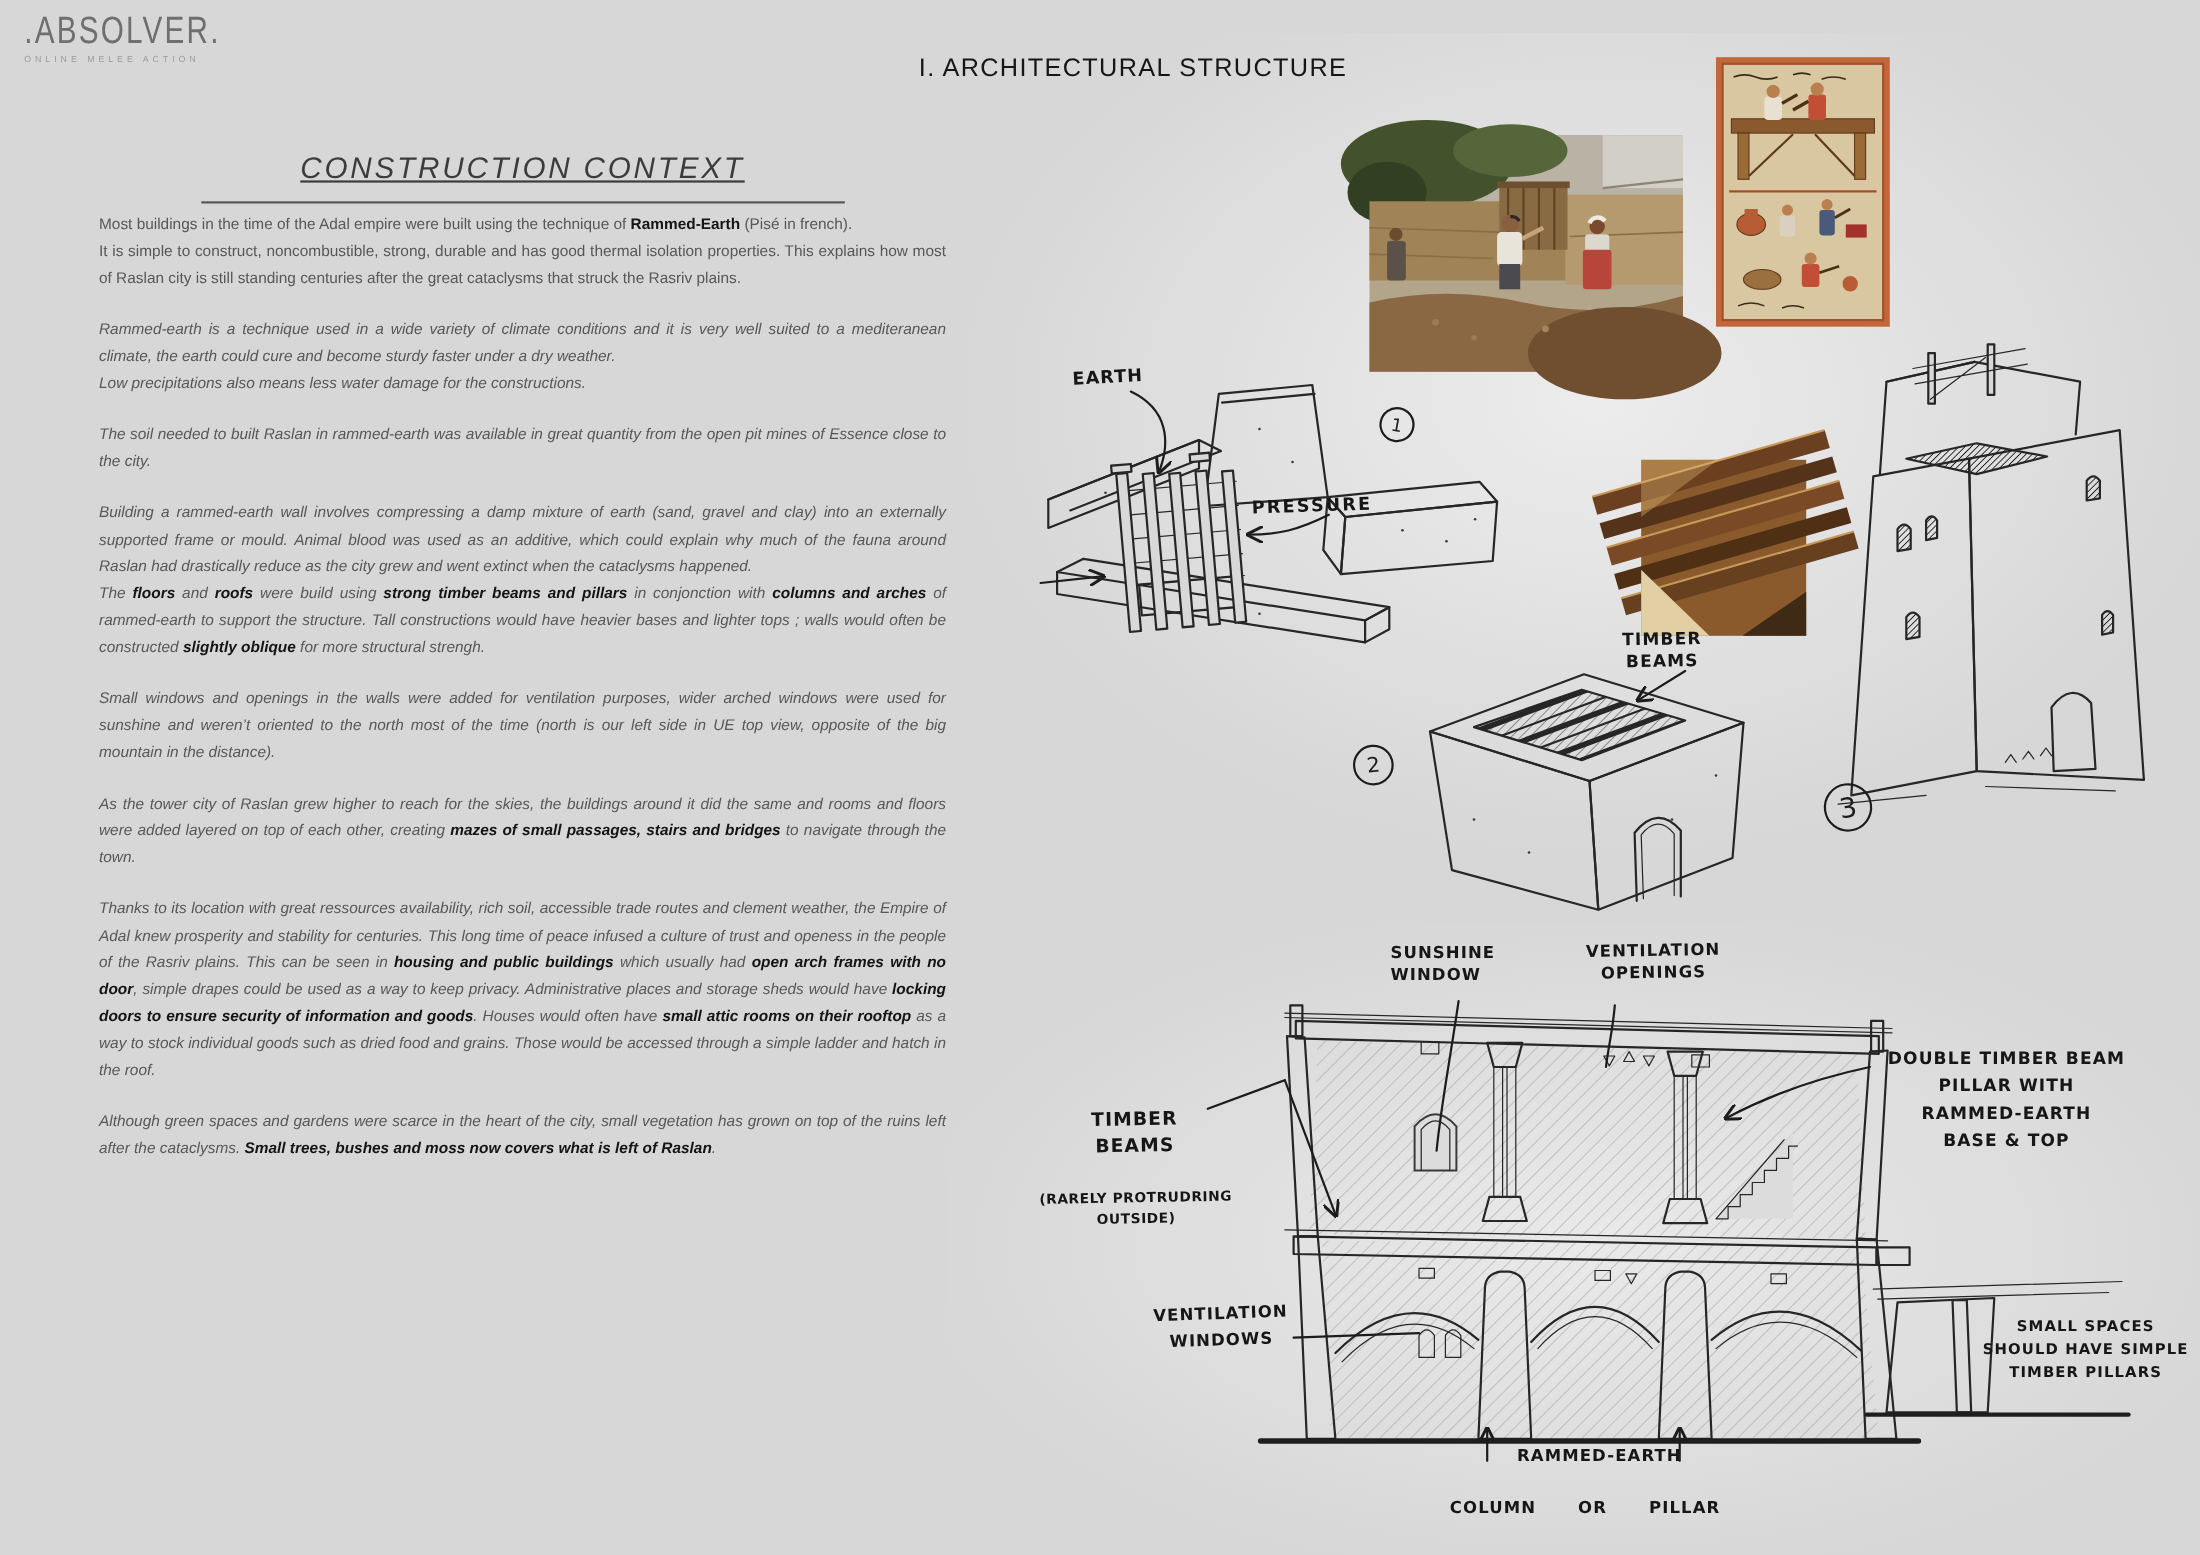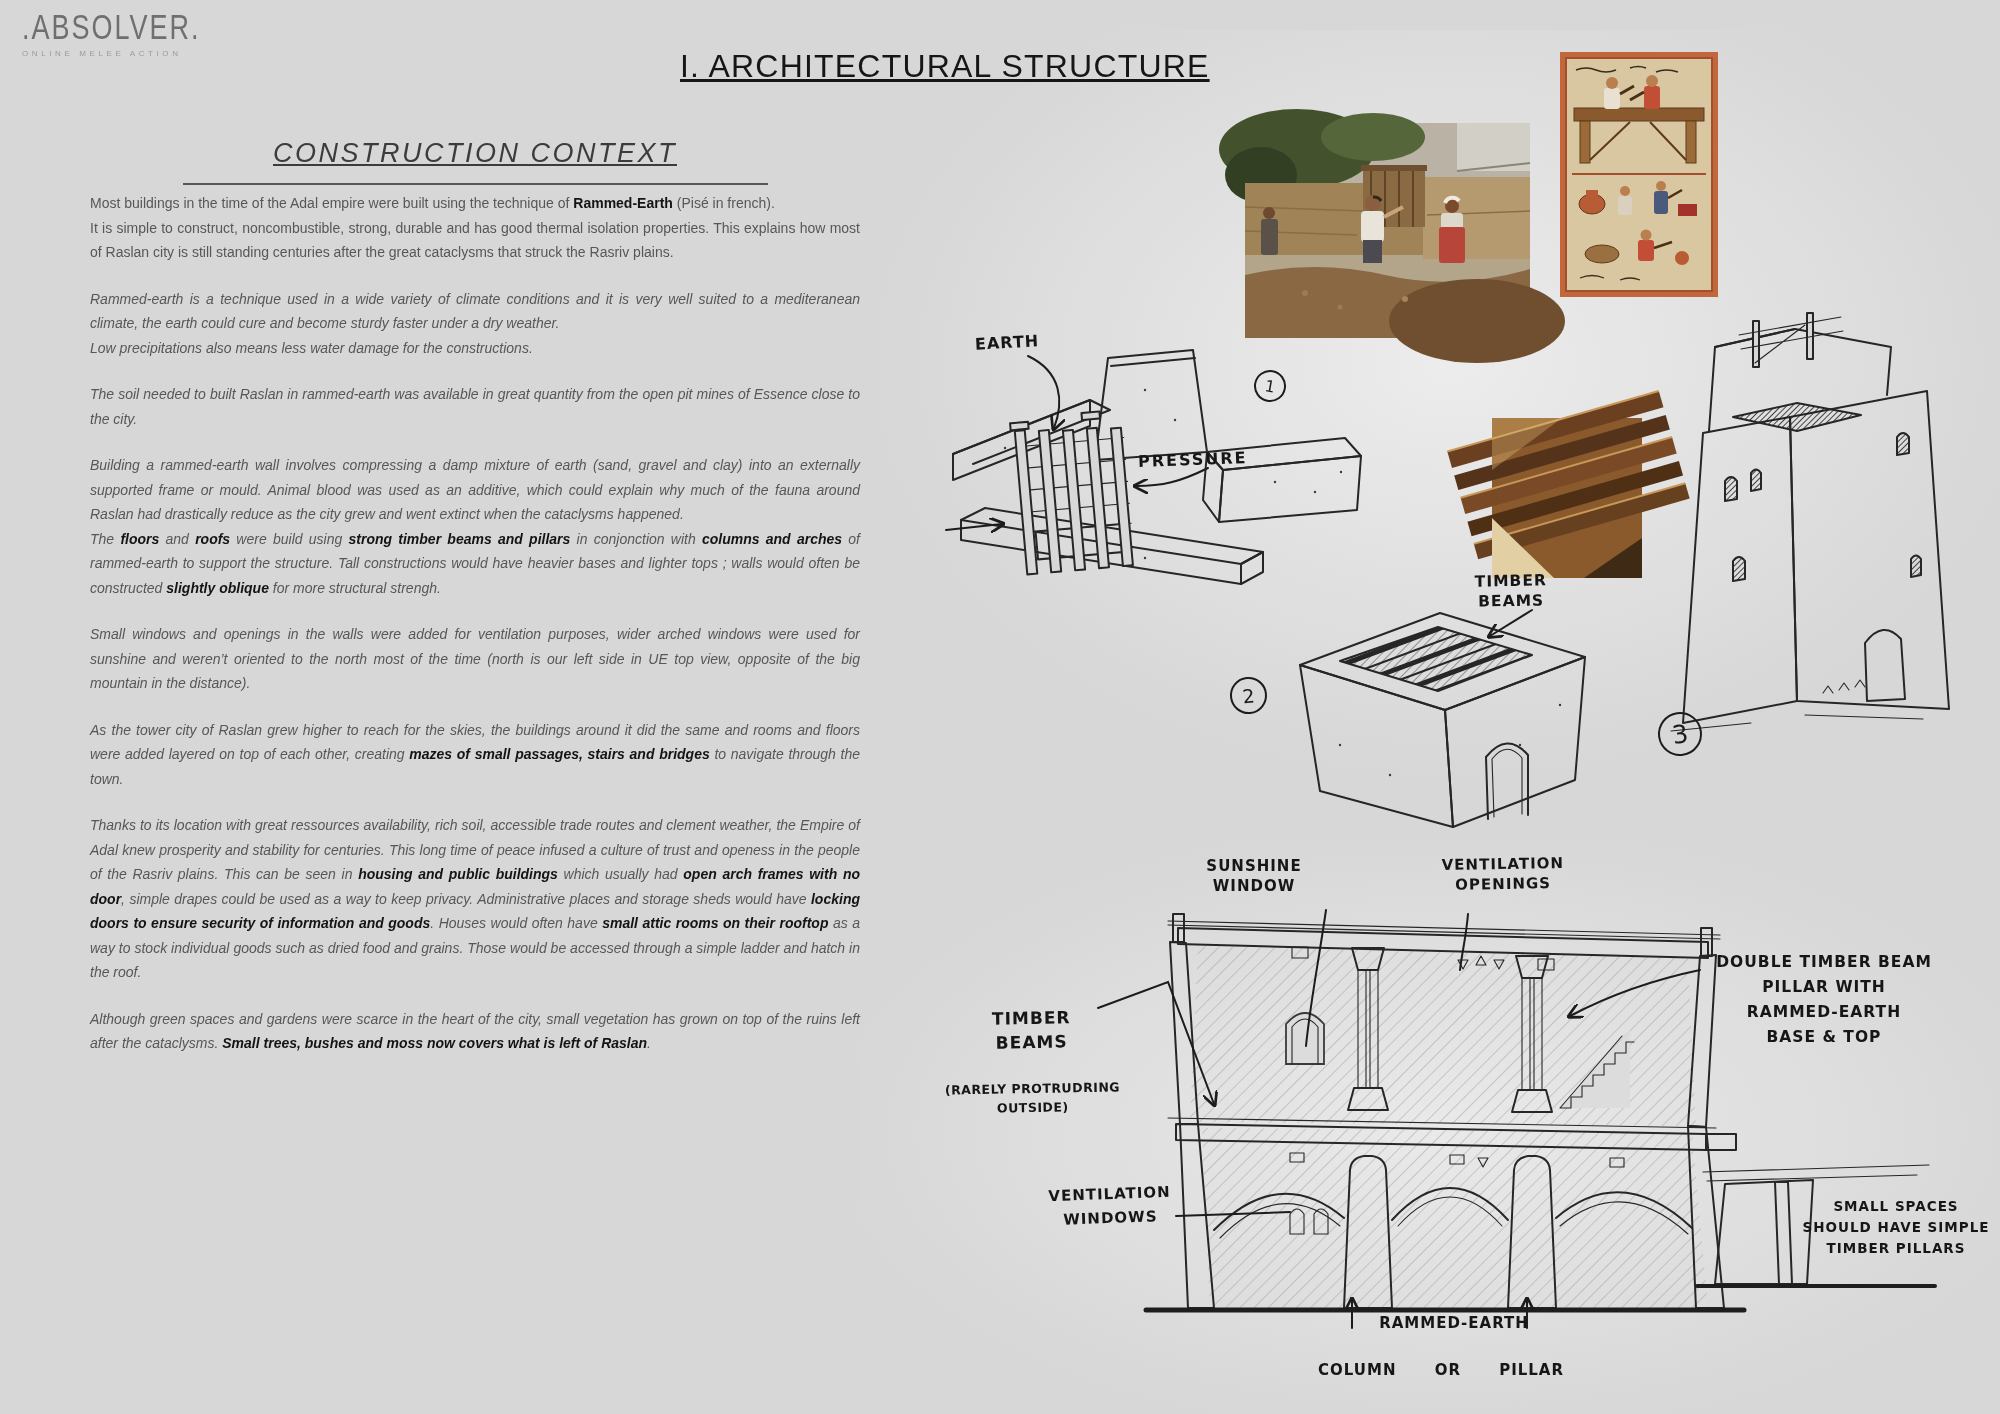--- a/index.html
+++ b/index.html
@@ -6,36 +6,36 @@
   body{width:2000px;height:1414px;background:#d7d7d7;font-family:"Liberation Sans",sans-serif;overflow:hidden;}
   .page{position:relative;width:2000px;height:1052px;background:#d7d7d7;}
   .glow{position:absolute;pointer-events:none;}
   #glowA{left:880px;top:30px;width:1140px;height:740px;background:radial-gradient(ellipse at 50% 45%,rgba(240,240,240,.85),rgba(240,240,240,0) 72%);}
   #glowB{left:860px;top:840px;width:1160px;height:580px;background:radial-gradient(ellipse at 50% 50%,rgba(238,238,238,.8),rgba(238,238,238,0) 75%);}
 
   
   #logo{position:absolute;left:22px;top:8px;color:#6f6f6f;}
   #logo .lg-title{font-size:27px;letter-spacing:2px;transform:scaleY(1.28);transform-origin:top left;font-weight:400;}
   #logo .lg-sub{font-size:8px;letter-spacing:3.6px;color:#9b9b9b;margin-top:10px;}
-  #page-title{position:absolute;left:680px;top:48px;width:700px;text-align:left;font-size:32px;letter-spacing:1.2px;color:#161616;font-weight:400;text-decoration:underline;}
+  #page-title{position:absolute;left:680px;top:48px;width:700px;text-align:center;font-size:23px;letter-spacing:1.2px;color:#161616;font-weight:400;}
 
   
   #section-heading{position:absolute;left:90px;top:138px;width:770px;text-align:center;font-style:italic;font-size:27px;letter-spacing:2.5px;color:#3c3c3c;text-decoration:underline;}
   #heading-rule{position:absolute;left:183px;top:183px;width:585px;border-top:2px solid #575757;}
   #article{position:absolute;left:90px;top:191px;width:770px;}
   #article p{margin:0;font-size:14px;line-height:24.5px;color:#575757;text-align:justify;white-space:pre-line;}
   #article p + p{margin-top:22px;font-style:italic;}
   #article strong{color:#141414;font-weight:700;}
 
   
   .hand{position:absolute;font-family:"DejaVu Sans",sans-serif;font-weight:700;color:#161616;white-space:pre-line;line-height:1.3;letter-spacing:1px;}
   #lbl-earth{left:975px;top:333px;font-size:16px;transform:rotate(-3deg);}
   #lbl-pressure{left:1138px;top:450px;font-size:16px;letter-spacing:2px;transform:rotate(-2deg);}
   #lbl-timber-beams{left:1456px;top:571px;width:110px;text-align:center;font-size:15.5px;transform:rotate(-1deg);}
-  #lbl-sunshine{left:1192px;top:857px;width:124px;text-align:center;font-size:15px;}
+  #lbl-sunshine{left:1264px;top:857px;width:124px;text-align:left;font-size:15px;}
   #lbl-vent-open{left:1424px;top:855px;width:158px;text-align:center;font-size:15px;transform:rotate(-1deg);}
   #lbl-timber-side{left:923px;top:985px;width:218px;text-align:center;transform:rotate(-1deg);}
   #lbl-timber-side .big{font-size:17px;line-height:1.45;}
   #lbl-timber-side .note{font-size:12.5px;letter-spacing:.5px;margin-top:4px;line-height:1.5;}
   #lbl-double{left:1698px;top:950px;width:252px;text-align:center;font-size:15.5px;line-height:1.62;}
   #lbl-vent-win{left:1034px;top:1182px;width:152px;text-align:center;font-size:15px;line-height:1.6;transform:rotate(-2deg);}
   #lbl-rammed{left:1318px;top:1294px;width:246px;font-size:15px;}
   #lbl-rammed .l1{text-align:center;padding-left:26px;}
   #lbl-rammed .l2{display:flex;justify-content:space-between;margin-top:8px;}
   #lbl-small-spaces{left:1798px;top:1196px;width:196px;text-align:center;font-size:13.5px;line-height:1.55;}

